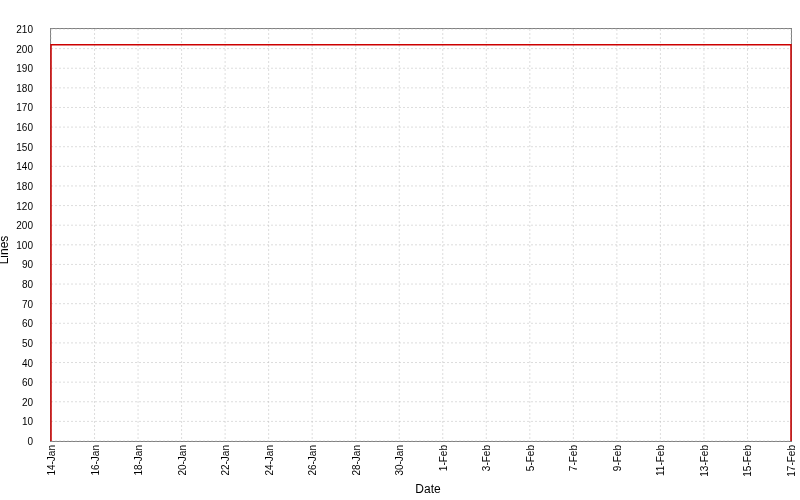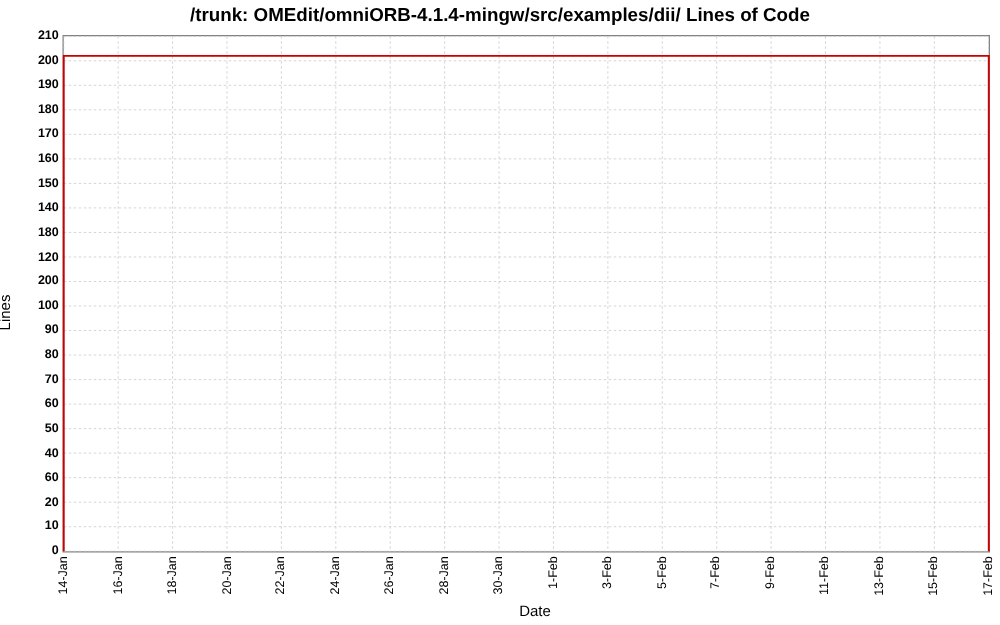--- a/index.html
+++ b/index.html
@@ -67,43 +67,41 @@
     stroke-dasharray: 2,2;
   }
   .data-line {
     stroke: #cc0000;
     stroke-width: 1.5;
     fill: none;
   }
   .y-tick {
     position: absolute;
     right: 100%;
-    margin-right: 4px;
+    margin-right: 18px;
     font-size: 10px;
     color: #000;
     transform: translateY(-50%);
     white-space: nowrap;
-    font-weight: bold;
   }
   .x-tick {
     position: absolute;
     top: 100%;
     font-size: 10px;
     color: #000;
     transform-origin: top left;
     transform: rotate(-90deg) translate(-100%, -50%);
     white-space: nowrap;
     margin-top: 4px;
   }
 </style>
 </head>
 <body>
 
 <div class="chart-container">
-  <div class="title">/trunk: OMEdit/omniORB-4.1.4-mingw/src/examples/dii/ Lines of Code</div>
   <div class="ylabel">Lines</div>
   <div class="xlabel">Date</div>
   <div class="plot-area">
     <svg id="plot-svg" preserveAspectRatio="none" viewBox="0 0 1000 1000">
         <line x1="0" x2="1000" y1="1000" y2="1000" class="grid-line-h" vector-effect="non-scaling-stroke"></line>
         <line x1="0" x2="1000" y1="952.3809523809524" y2="952.3809523809524" class="grid-line-h" vector-effect="non-scaling-stroke"></line>
         <line x1="0" x2="1000" y1="904.7619047619048" y2="904.7619047619048" class="grid-line-h" vector-effect="non-scaling-stroke"></line>
         <line x1="0" x2="1000" y1="857.1428571428571" y2="857.1428571428571" class="grid-line-h" vector-effect="non-scaling-stroke"></line>
         <line x1="0" x2="1000" y1="809.5238095238095" y2="809.5238095238095" class="grid-line-h" vector-effect="non-scaling-stroke"></line>
         <line x1="0" x2="1000" y1="761.9047619047619" y2="761.9047619047619" class="grid-line-h" vector-effect="non-scaling-stroke"></line>

